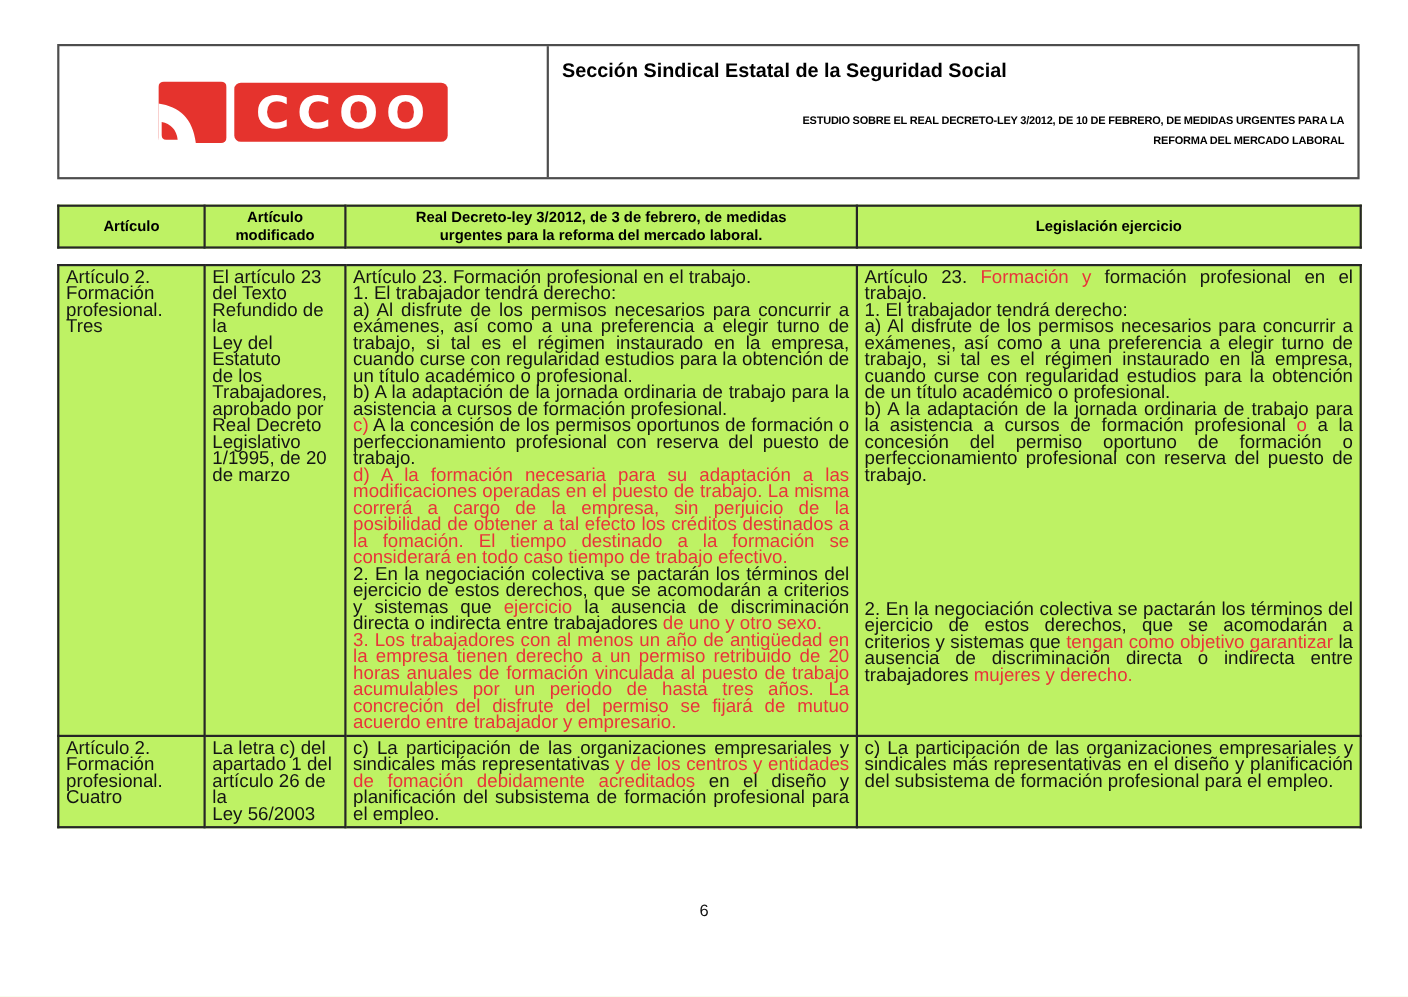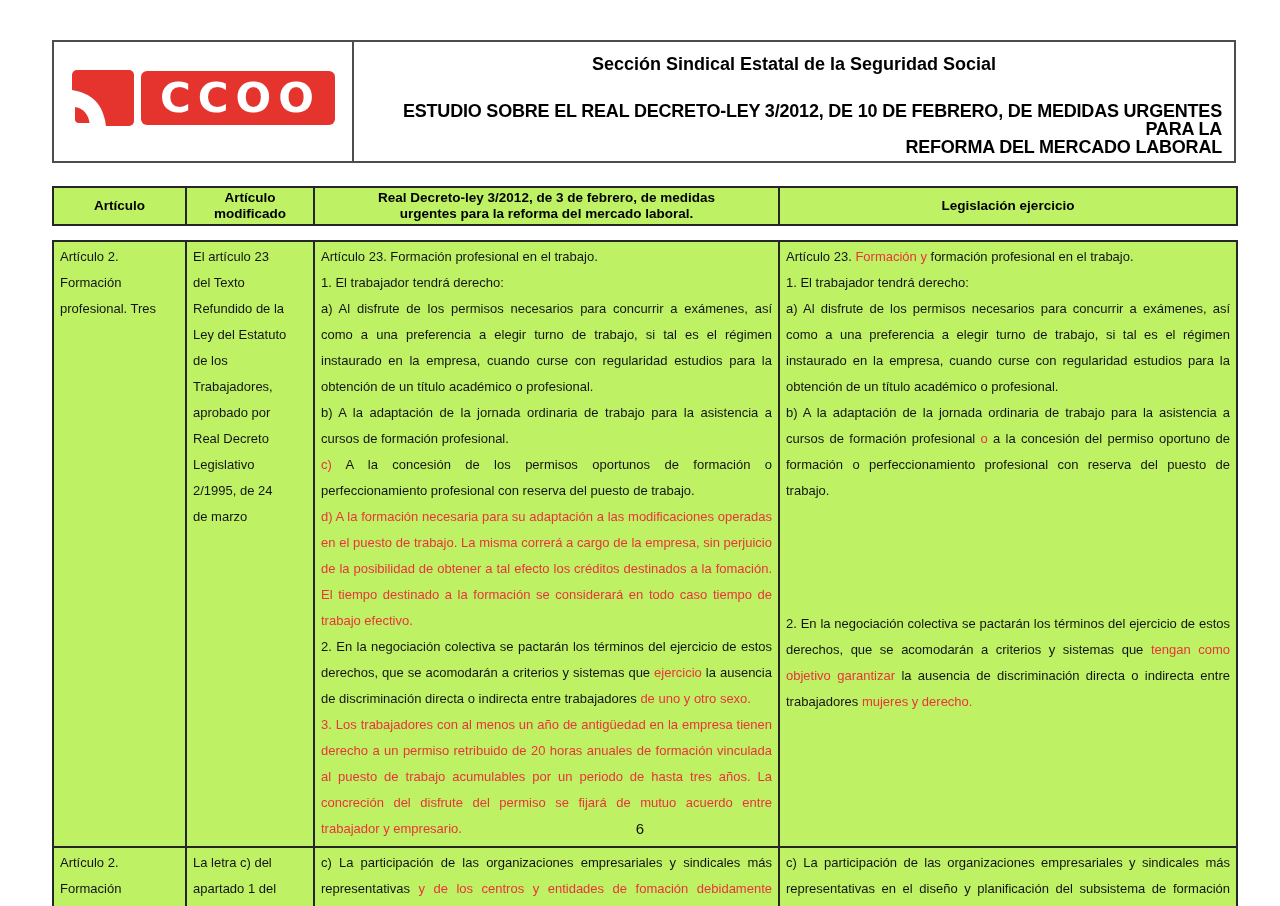--- a/index.html
+++ b/index.html
@@ -8,58 +8,58 @@
     font-family:"Liberation Sans", sans-serif; color:#1c1c1c; overflow:hidden;
   }
   :root { --text-red:#e9343a; --logo-red:#e5332d; }
 
   
   .header-box {
     position:absolute; left:52px; top:40px; width:1184px; height:123px;
     border:2px solid #4d4d4d; box-sizing:border-box; display:flex; background:#fff;
   }
   .header-left {
-    width:300px; box-sizing:border-box; border-right:2px solid #4d4d4d;
-    display:flex; flex-direction:column; align-items:center; justify-content:center;
+    width:445px; box-sizing:border-box; border-right:2px solid #4d4d4d;
+    display:flex; flex-direction:row; align-items:center; justify-content:center;
   }
   .logo-row { display:flex; align-items:stretch; gap:7px; height:56px; }
   .logo-mark { width:62px; height:56px; display:block; }
   .logo-word {
     background:var(--logo-red); color:#fff; width:188px; border-radius:6px;
     display:flex; align-items:center; justify-content:center;
     font-weight:bold; font-size:42px; letter-spacing:7px; padding-left:6px;
     font-family:"DejaVu Sans", sans-serif; transform:scaleY(0.96);
   }
   .logo-text { display:flex; flex-direction:column; margin-top:7px; }
   .logo-tagline { font-weight:bold; font-size:22.5px; color:#141414; letter-spacing:0.2px; }
   .logo-subtag { text-align:right; font-weight:bold; font-size:17px; color:#9b9b9b; margin-top:1px; }
   .logo-subtag .sae { color:#2a2a2a; margin-left:5px; }
 
   .header-right { flex:1; box-sizing:border-box; padding:12px 12px 8px 12px; }
-  .doc-title { text-align:center; font-weight:bold; font-size:18px; color:#000; }
+  .doc-title { text-align:left; font-weight:bold; font-size:18px; color:#000; }
   .doc-subtitle {
-    text-align:right; font-weight:bold; font-size:18px; color:#000;
+    text-align:right; font-weight:bold; font-size:10px; color:#000;
     margin-top:27px; white-space:pre-wrap; letter-spacing:-0.2px; line-height:18px;
   }
 
   
   table.tbl {
     position:absolute; left:52px; width:1184px;
     border-collapse:collapse; table-layout:fixed; background:#bef264;
   }
   .tbl th, .tbl td { border:2px solid #262626; }
   #header-table { top:186px; }
   #header-table th {
     font-size:13.5px; font-weight:bold; color:#000; text-align:center;
     vertical-align:middle; height:34px; padding:1px 4px; white-space:pre-wrap; line-height:16.5px;
   }
   #body-table { top:240px; }
   #body-table td {
     vertical-align:top; padding:2px 6px 4px 6px;
-    font-size:13px; line-height:26px; color:#141414;
+    font-size:17px; line-height:15px; color:#141414;
   }
   .cell-plain { white-space:pre-wrap; }
   .cell-rich  { white-space:pre-wrap; text-align:justify; }
   .red { color:var(--text-red); }
   .block-b { margin-top:107px; }
 
   .page-num { position:absolute; top:820px; left:0; width:1280px; text-align:center; font-size:15px; color:#111; }
 </style>
 </head>
 <body>
@@ -119,21 +119,21 @@
 profesional. Tres</td>
         <td class="cell-plain">El artículo 23
 del Texto
 Refundido de la
 Ley del Estatuto
 de los
 Trabajadores,
 aprobado por
 Real Decreto
 Legislativo
-2/1995, de 24
+1/1995, de 20
 de marzo</td>
         <td>
           <div class="cell-rich"><span>Artículo 23. Formación profesional en el trabajo.
 1. El trabajador tendrá derecho:
 a) Al disfrute de los permisos necesarios para concurrir a exámenes, así como a una preferencia a elegir turno de trabajo, si tal es el régimen instaurado en la empresa, cuando curse con regularidad estudios para la obtención de un título académico o profesional.
 b) A la adaptación de la jornada ordinaria de trabajo para la asistencia a cursos de formación profesional.
 </span><span class="red">c)</span><span> A la concesión de los permisos oportunos de formación o perfeccionamiento profesional con reserva del puesto de trabajo.
 </span><span class="red">d) A la formación necesaria para su adaptación a las modificaciones operadas en el puesto de trabajo. La misma correrá a cargo de la empresa, sin perjuicio de la posibilidad de obtener a tal efecto los créditos destinados a la fomación. El tiempo destinado a la formación se considerará en todo caso tiempo de trabajo efectivo.
 </span><span>2. En la negociación colectiva se pactarán los términos del ejercicio de estos derechos, que se acomodarán a criterios y sistemas que </span><span class="red">ejercicio</span><span> la ausencia de discriminación directa o indirecta entre trabajadores </span><span class="red">de uno y otro sexo.
 3. Los trabajadores con al menos un año de antigüedad en la empresa tienen derecho a un permiso retribuido de 20 horas anuales de formación vinculada al puesto de trabajo acumulables por un periodo de hasta tres años. La concreción del disfrute del permiso se fijará de mutuo acuerdo entre trabajador y empresario.</span></div>

